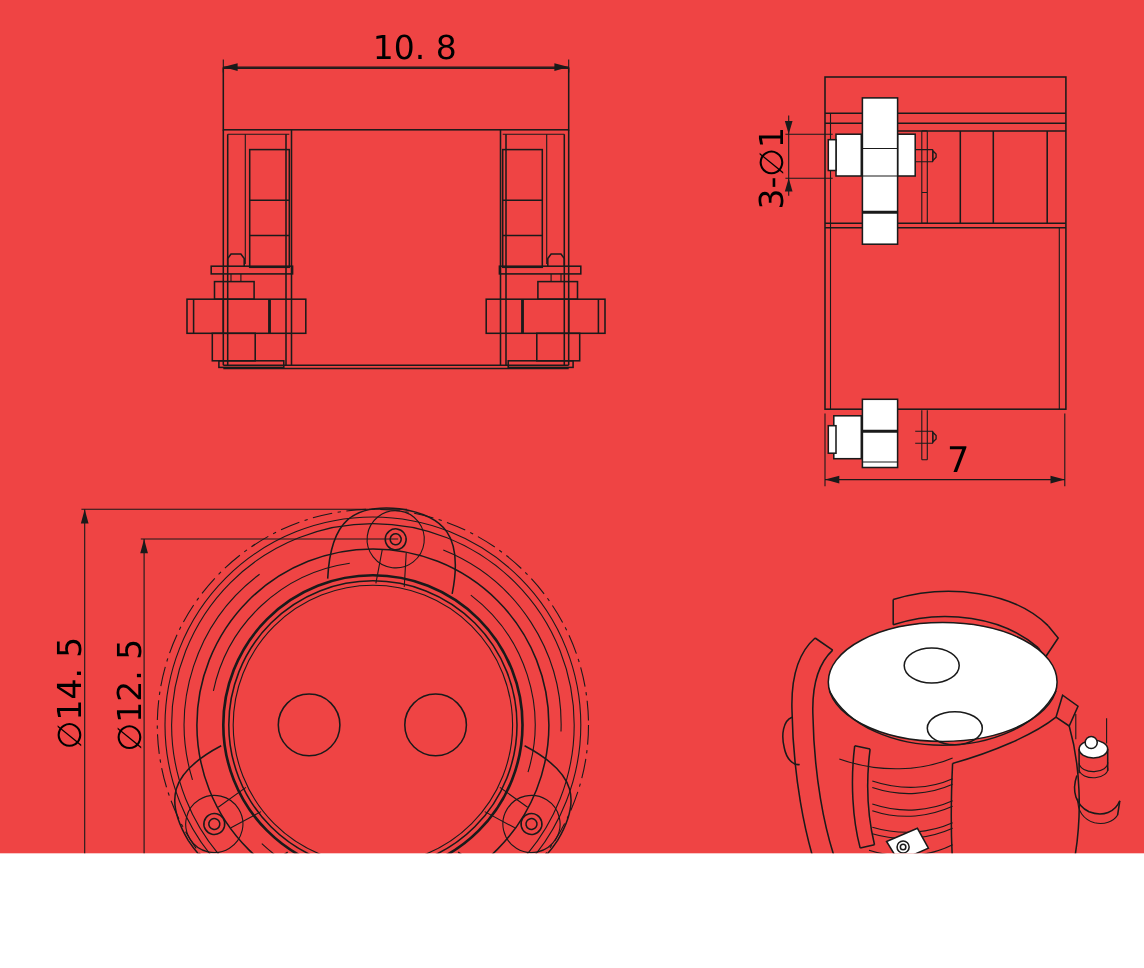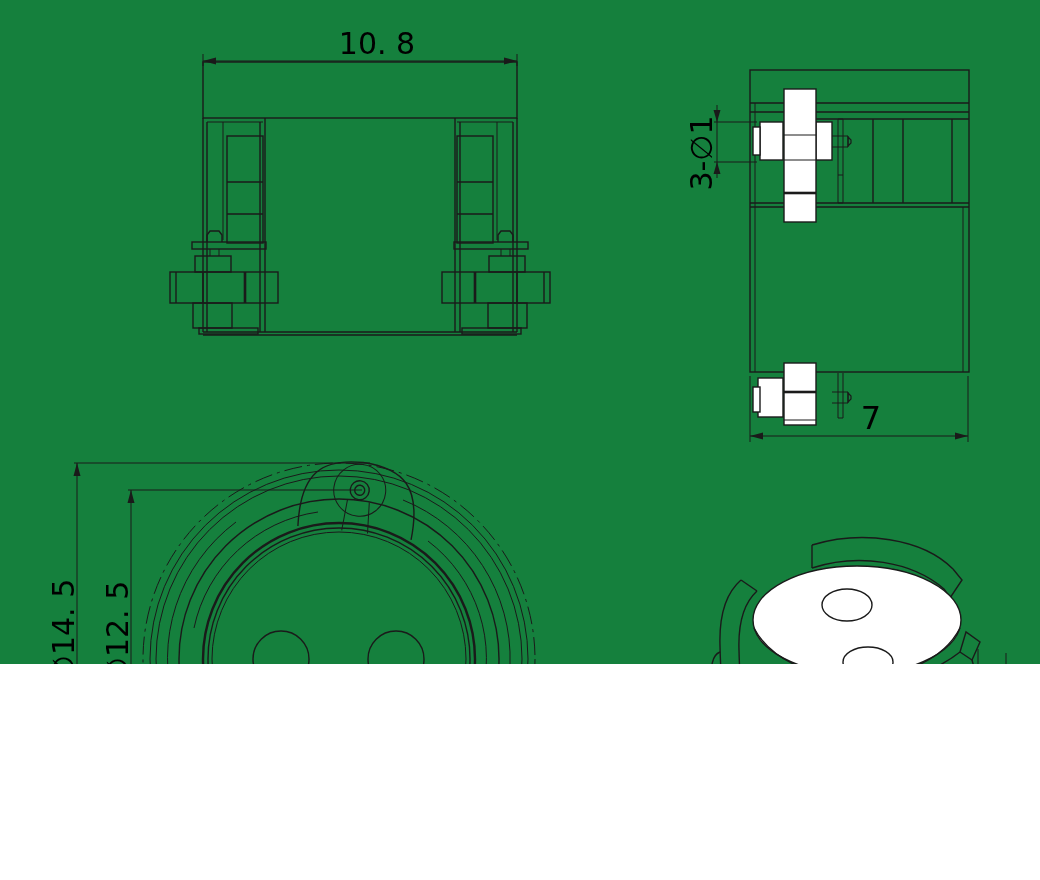--- a/index.html
+++ b/index.html
@@ -1,20 +1,20 @@
 <!DOCTYPE html>
 <html><head>
 <meta charset="utf-8">
 <style>
   html, body { margin: 0; padding: 0; background: #ffffff; }
   .canvas {
     position: relative;
     width: 1040px;
-    height: 664px;
-    background: #15803d;
+    height: 776px;
+    background: #ef4444;
     overflow: hidden;
     font-family: "DejaVu Sans", "Liberation Sans", sans-serif;
     text-align: right;
   }
   svg { position: absolute; left: 0; top: 0; }
   text {
     fill: #000000;
     font-family: "DejaVu Sans", "Liberation Sans", sans-serif;
     font-size: 30px;
   }

